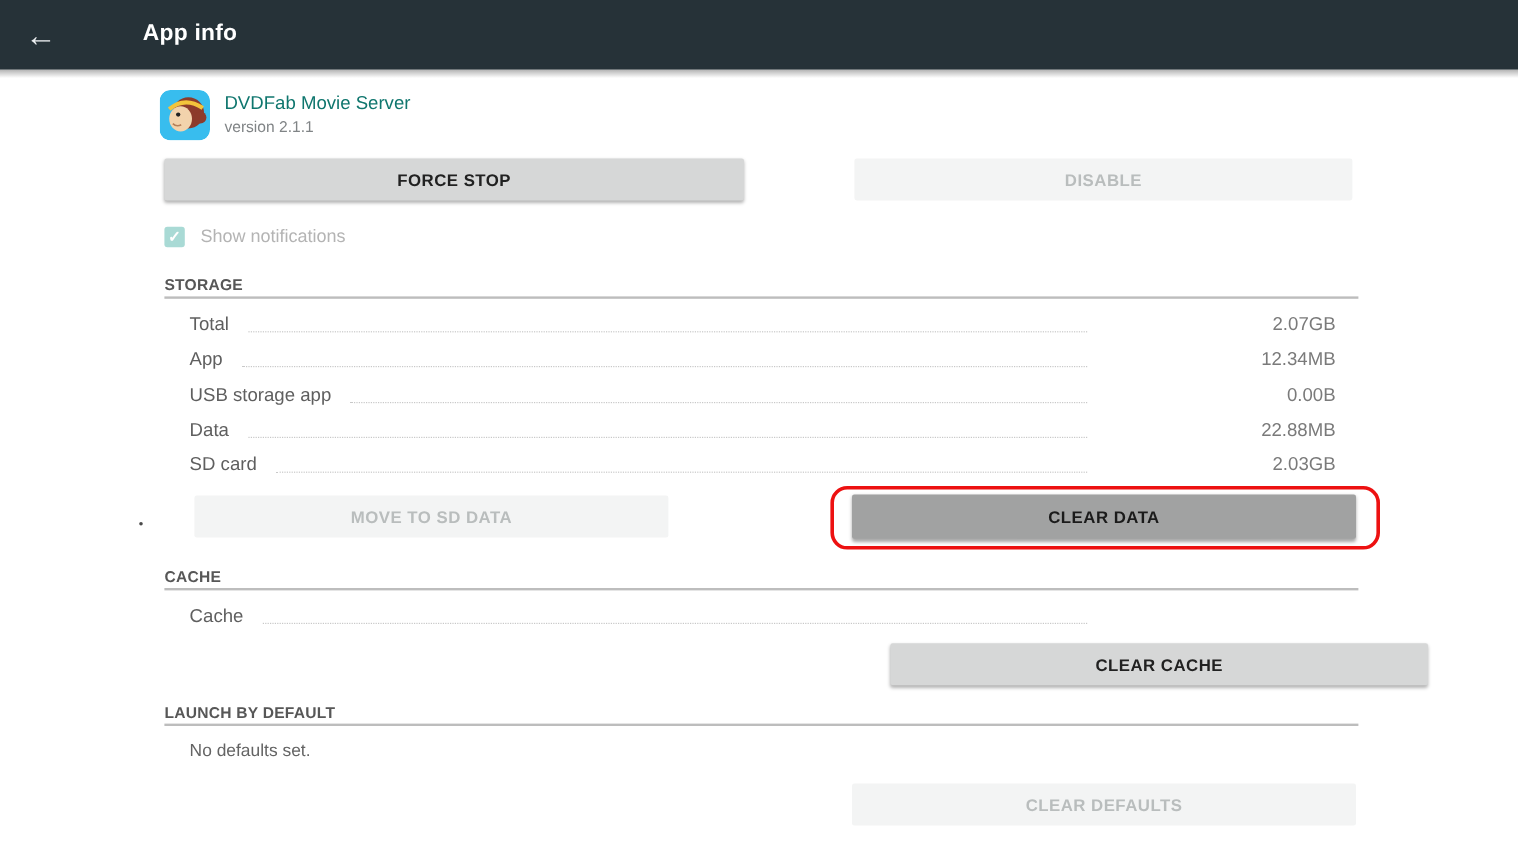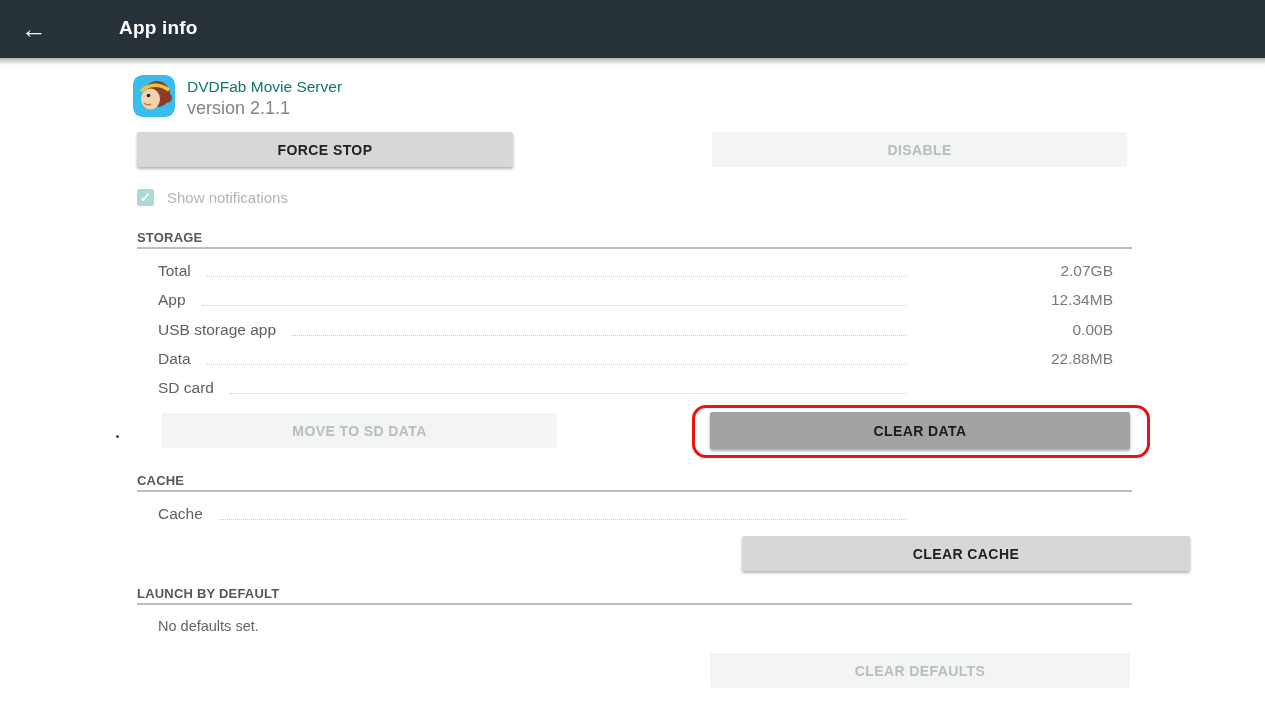--- a/index.html
+++ b/index.html
@@ -11,28 +11,28 @@
   
   .topbar{position:absolute;left:0;top:0;width:1265px;height:58px;background:#263238;z-index:5;}
   .topbar-shadow{position:absolute;left:0;top:58px;width:1265px;height:7px;
     background:linear-gradient(rgba(0,0,0,0.30),rgba(0,0,0,0));z-index:4;}
   .back-btn{position:absolute;left:16px;top:14px;width:36px;height:32px;color:#eceff1;
     font-size:26px;line-height:30px;text-align:center;cursor:pointer;}
   .topbar-title{position:absolute;left:119px;top:17px;color:#ffffff;font-size:19px;font-weight:bold;letter-spacing:0.2px;}
   
   .app-icon{position:absolute;left:133px;top:75px;width:42px;height:42px;border-radius:9px;overflow:hidden;}
   .app-name{position:absolute;left:187px;top:78px;font-size:15.5px;color:#0f766e;}
-  .app-version{position:absolute;left:187px;top:98px;font-size:18px;color:#808486;}
+  .app-version{position:absolute;left:187px;top:98px;font-size:13px;color:#808486;}
   
   .btn{position:absolute;height:35px;display:flex;align-items:center;justify-content:center;
     font-size:14px;font-weight:bold;letter-spacing:0.4px;border-radius:2px;box-sizing:border-box;}
   .btn-raised{background:#d6d7d7;color:#212121;box-shadow:0 2px 3px rgba(0,0,0,0.30);cursor:pointer;}
   .btn-disabled{background:#f3f4f4;color:#b9bdbd;}
   .btn-pressed{background:#a1a2a2;color:#1b1b1b;box-shadow:0 2px 3px rgba(0,0,0,0.35);cursor:pointer;}
-  .btn-force-stop{left:137px;top:132px;width:376px;}
+  .btn-force-stop{left:137px;top:132px;width:483px;}
   .btn-disable{left:712px;top:132px;width:415px;}
   .btn-move-sd{left:162px;top:413px;width:395px;}
   .btn-clear-data{left:710px;top:412px;width:420px;height:37px;}
   .btn-clear-cache{left:742px;top:536px;width:448px;}
   .btn-clear-defaults{left:710px;top:653px;width:420px;}
   
   .annotation-ring{position:absolute;left:692px;top:405px;width:458px;height:53px;
     border:3.5px solid #ed1111;border-radius:14px;box-sizing:border-box;pointer-events:none;z-index:6;}
   
   .chk-row{position:absolute;left:137px;top:187px;height:20px;display:flex;align-items:center;}
@@ -104,20 +104,21 @@
   <span class="row-value">0.00B</span>
 </div>
 <div class="info-row" style="top:349px">
   <span class="row-label">Data</span>
   <span class="row-leader"></span>
   <span class="row-value">22.88MB</span>
 </div>
 <div class="info-row" style="top:378px">
   <span class="row-label">SD card</span>
   <span class="row-leader"></span>
+  <span class="row-value">2.03GB</span>
 </div>
 
 <div class="stray-dot"></div>
 <div class="btn btn-disabled btn-move-sd">MOVE TO SD DATA</div>
 <div class="btn btn-pressed btn-clear-data">CLEAR DATA</div>
 <div class="annotation-ring"></div>
 
 <div class="sec-header hdr-cache">CACHE</div>
 <div class="sec-divider div-cache"></div>
 

